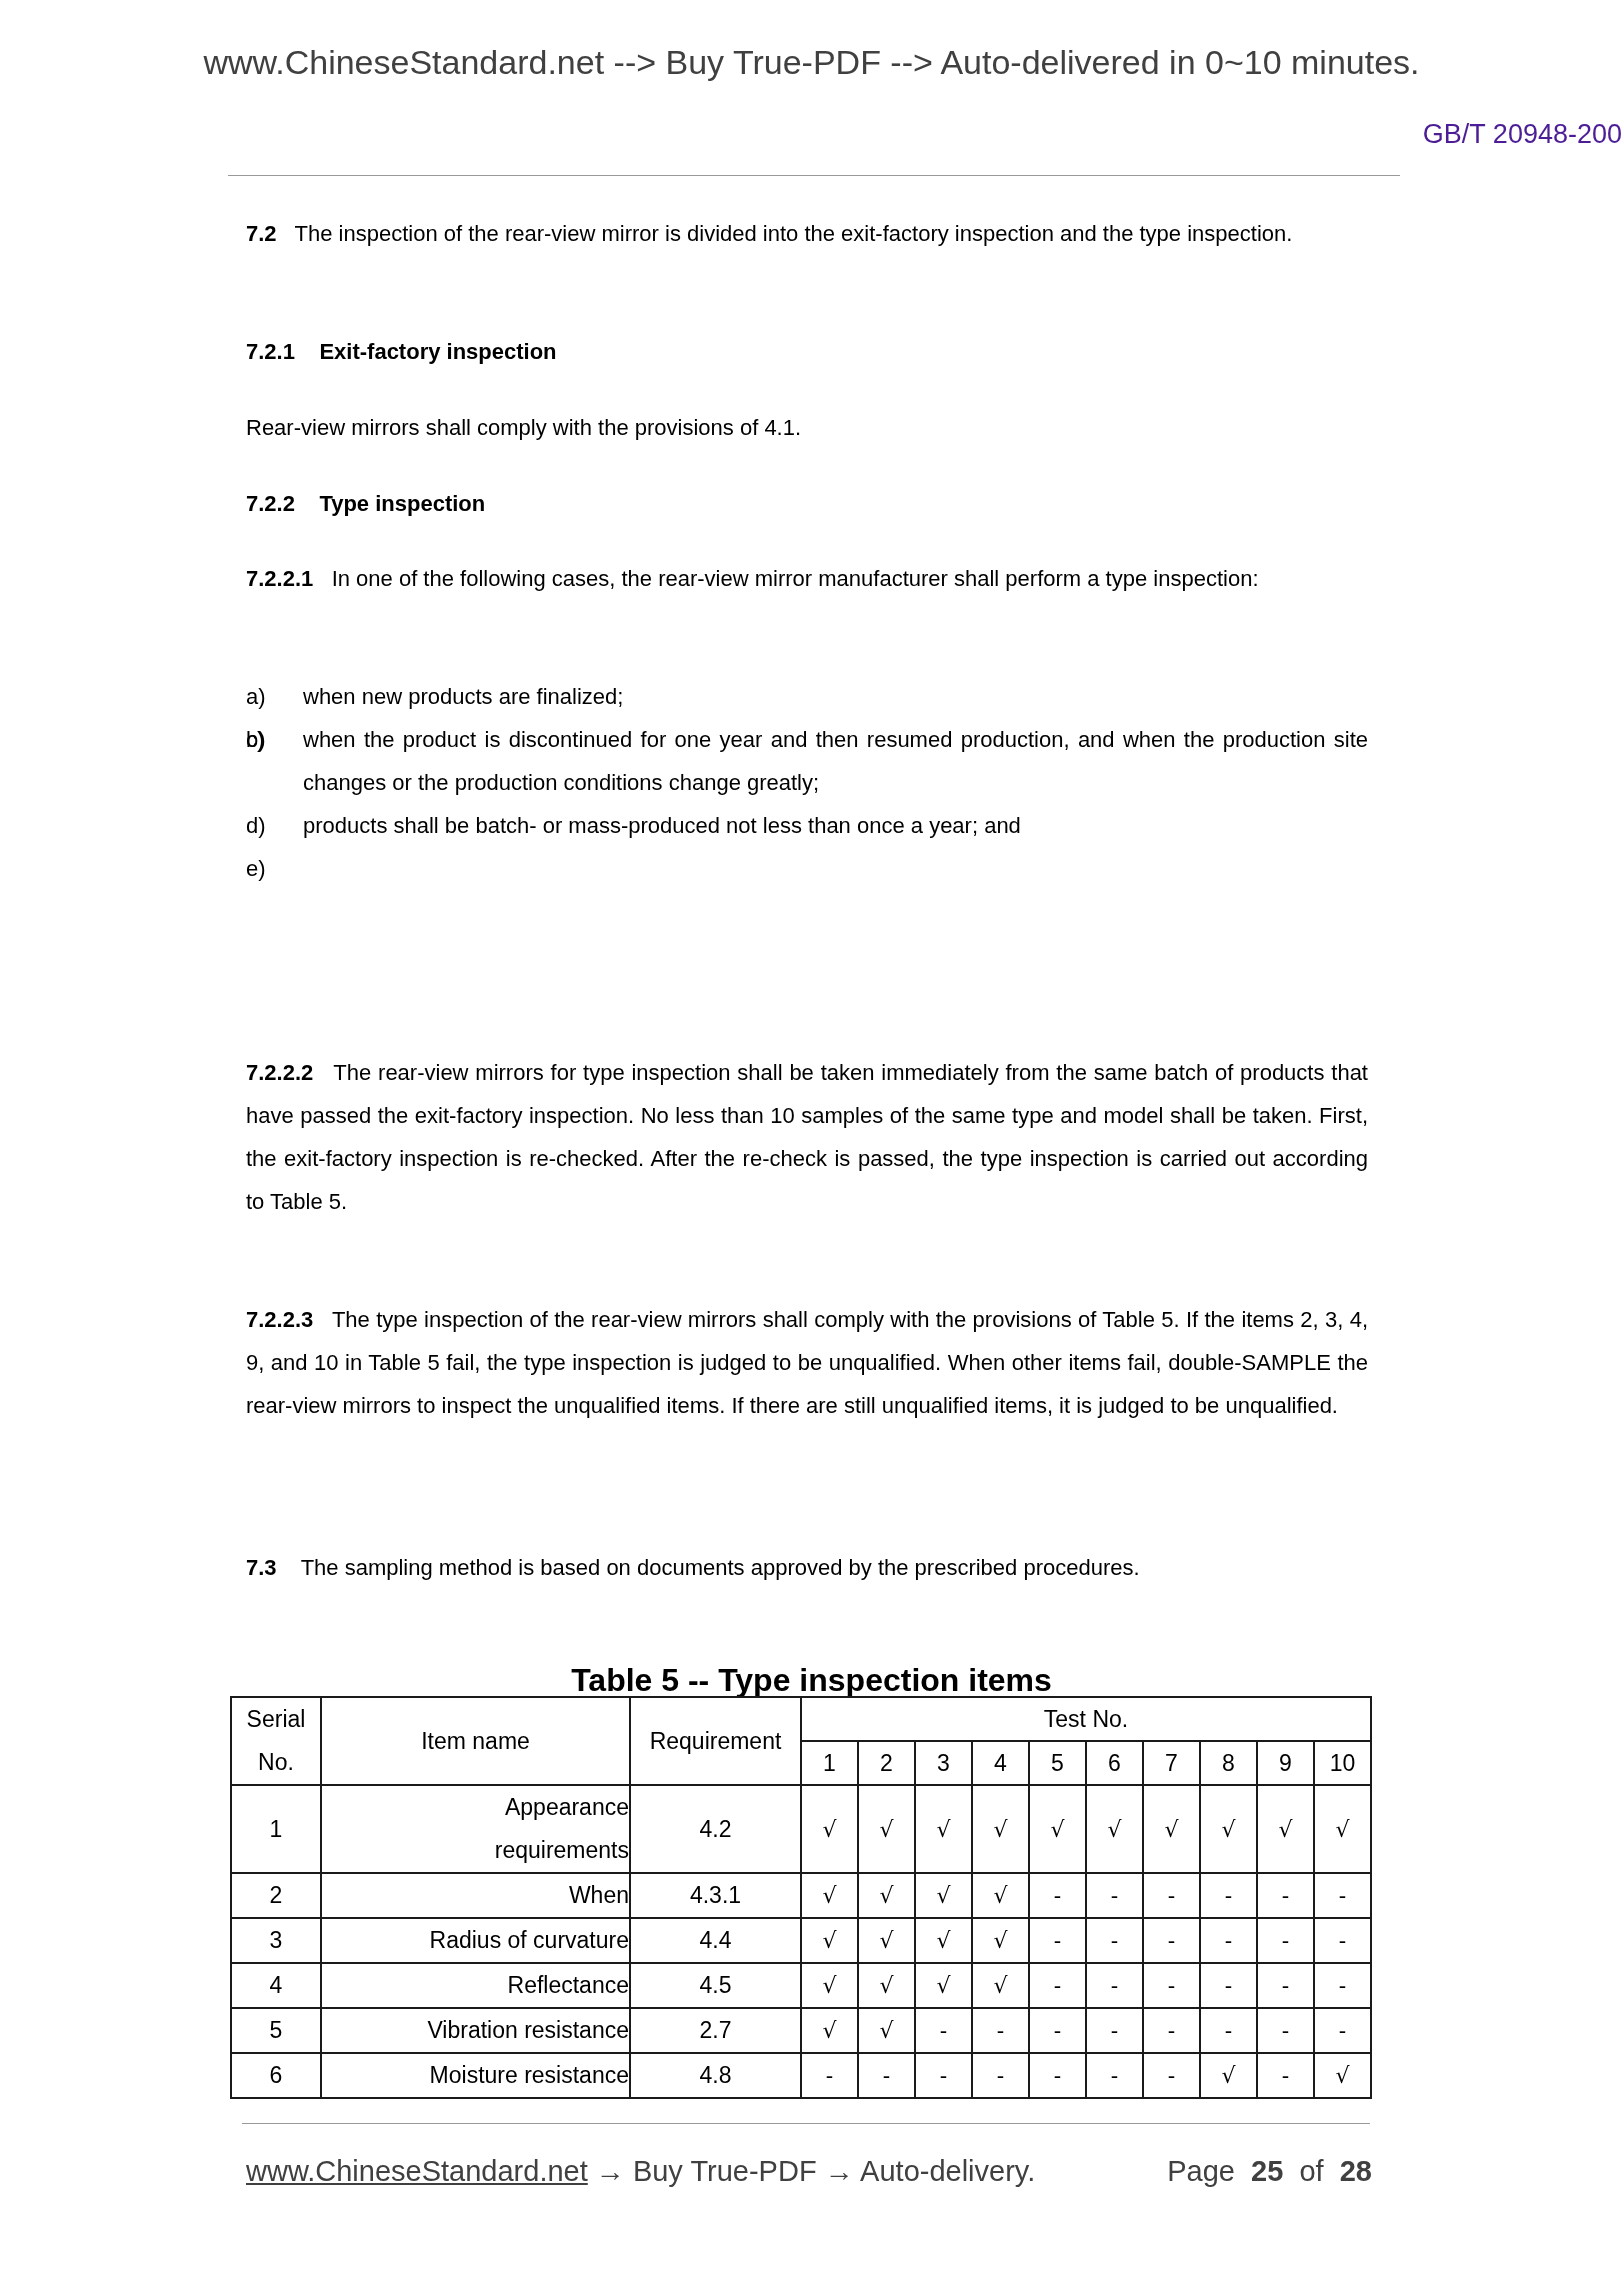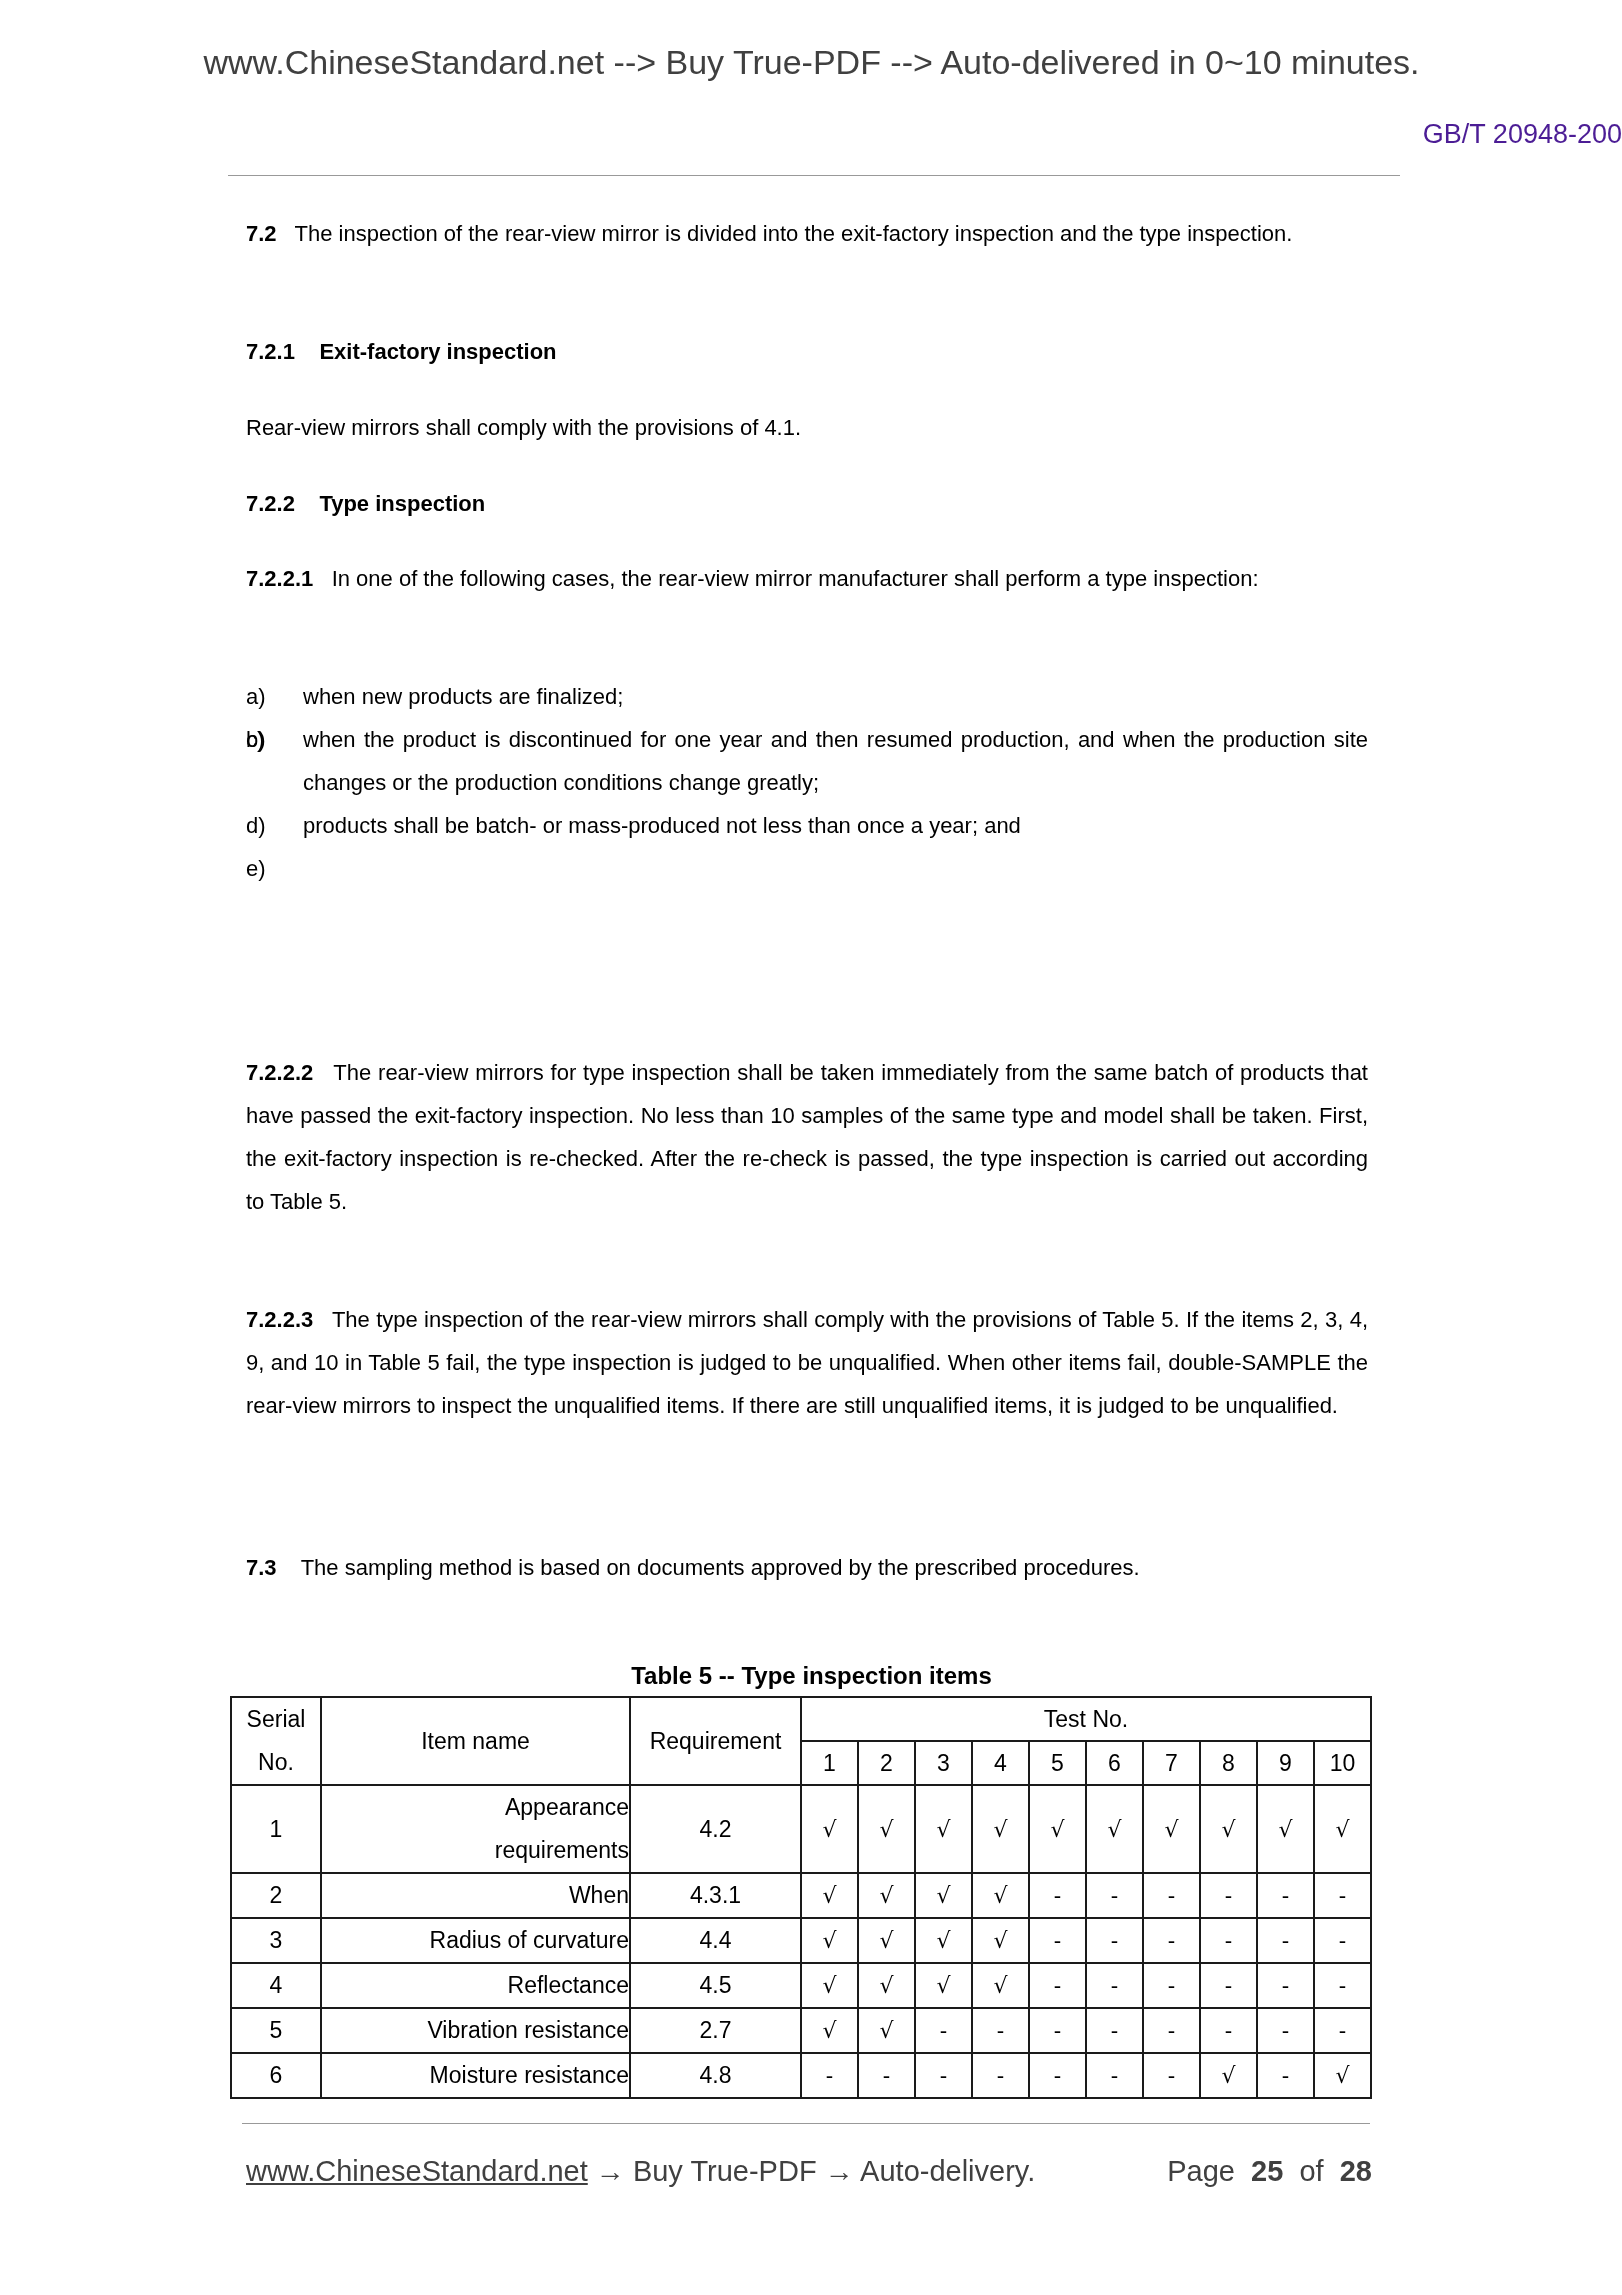--- a/index.html
+++ b/index.html
@@ -7,21 +7,21 @@
   .top-banner{position:absolute;top:43px;left:0;width:1623px;text-align:center;font-size:34px;color:#404040;}
   .doc-code{position:absolute;top:119px;left:0;width:1623px;text-align:right;font-size:27px;color:#4c1d95;padding-left:14px;}
   .hr-top{position:absolute;top:175px;left:228px;width:1172px;height:0;border-top:1.7px solid #999;}
   .body{position:absolute;left:246px;width:1122px;font-size:22px;line-height:43px;}
   .p{margin:0;text-align:justify;text-align-last:left;}
   .num{font-weight:bold;}
   .h{font-weight:bold;margin:0;}
   ol.items{list-style:none;margin:0;padding:0;}
   ol.items li{position:relative;padding-left:57px;text-align:justify;text-align-last:left;}
   ol.items li .mk{position:absolute;left:0;top:0;}
-  .tbl-title{position:absolute;top:1662px;left:0;width:1623px;text-align:center;font-weight:bold;font-size:24px;}
+  .tbl-title{position:absolute;top:1662px;left:0;width:1623px;text-align:center;font-weight:bold;font-size:32px;}
   table.t{position:absolute;top:1696px;left:230px;border-collapse:collapse;font-size:23px;}
   table.t td, table.t th{border:2.1px solid #1a1a1a;padding:0;text-align:center;vertical-align:middle;font-weight:normal;}
   table.t .c-serial{width:90px;}
   table.t .c-item{width:309px;}
   table.t .c-req{width:171px;}
   table.t .c-test{width:57px;}
   table.t td.item{text-align:right;padding-left:16.7px;line-height:43px;}
   table.t tr.h1 th{height:42px;}
   table.t tr.h2 th{height:42px;}
   table.t tr.r-tall td{height:84px;}

